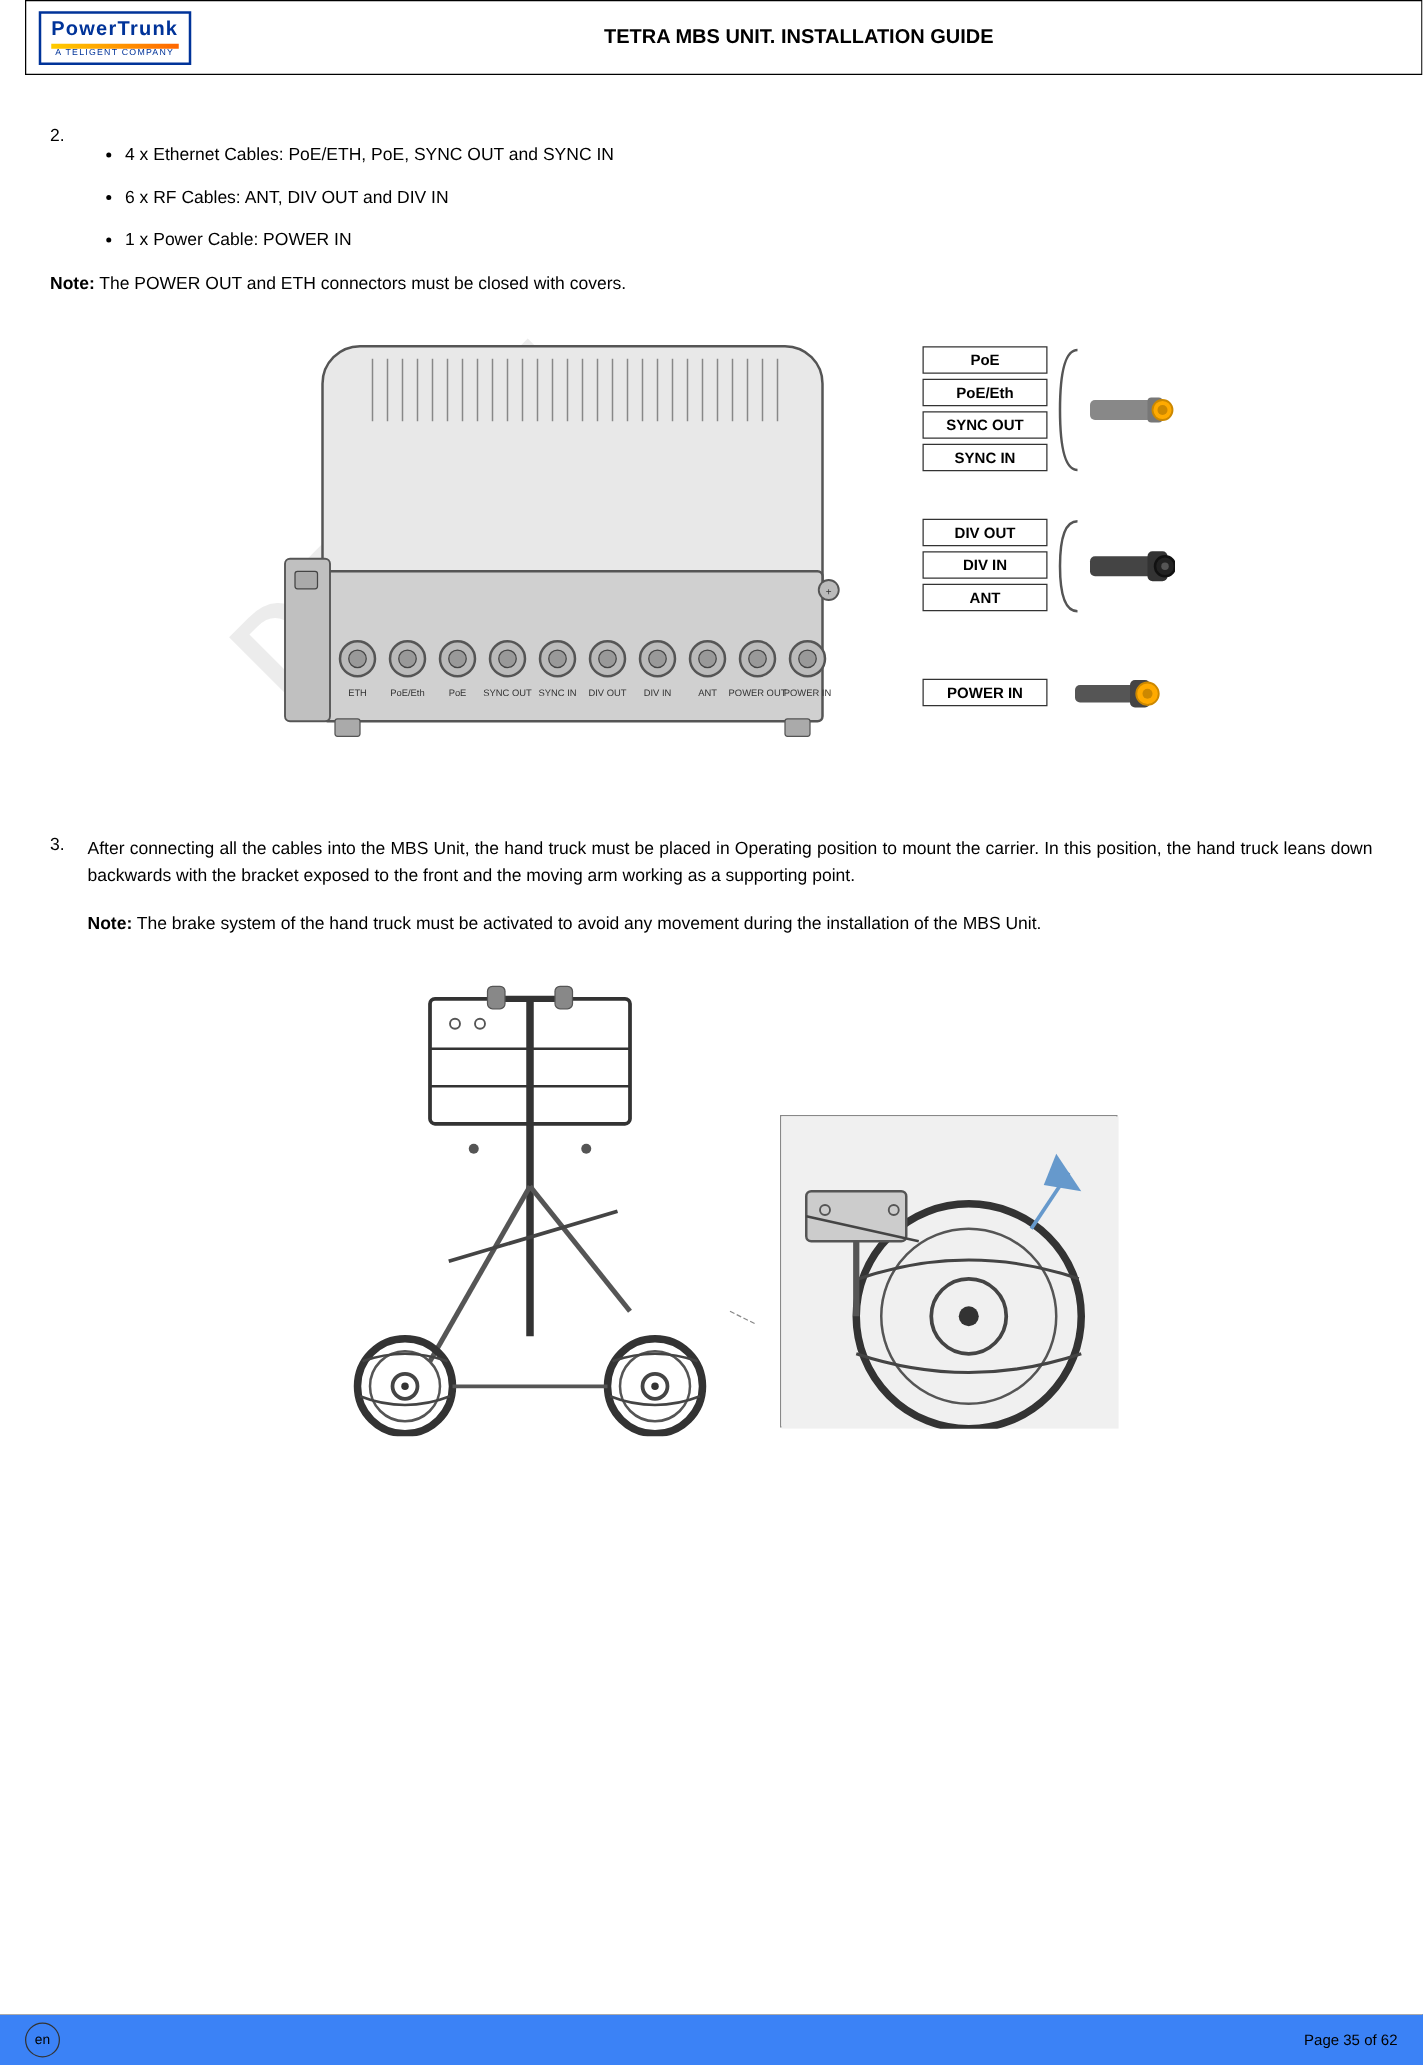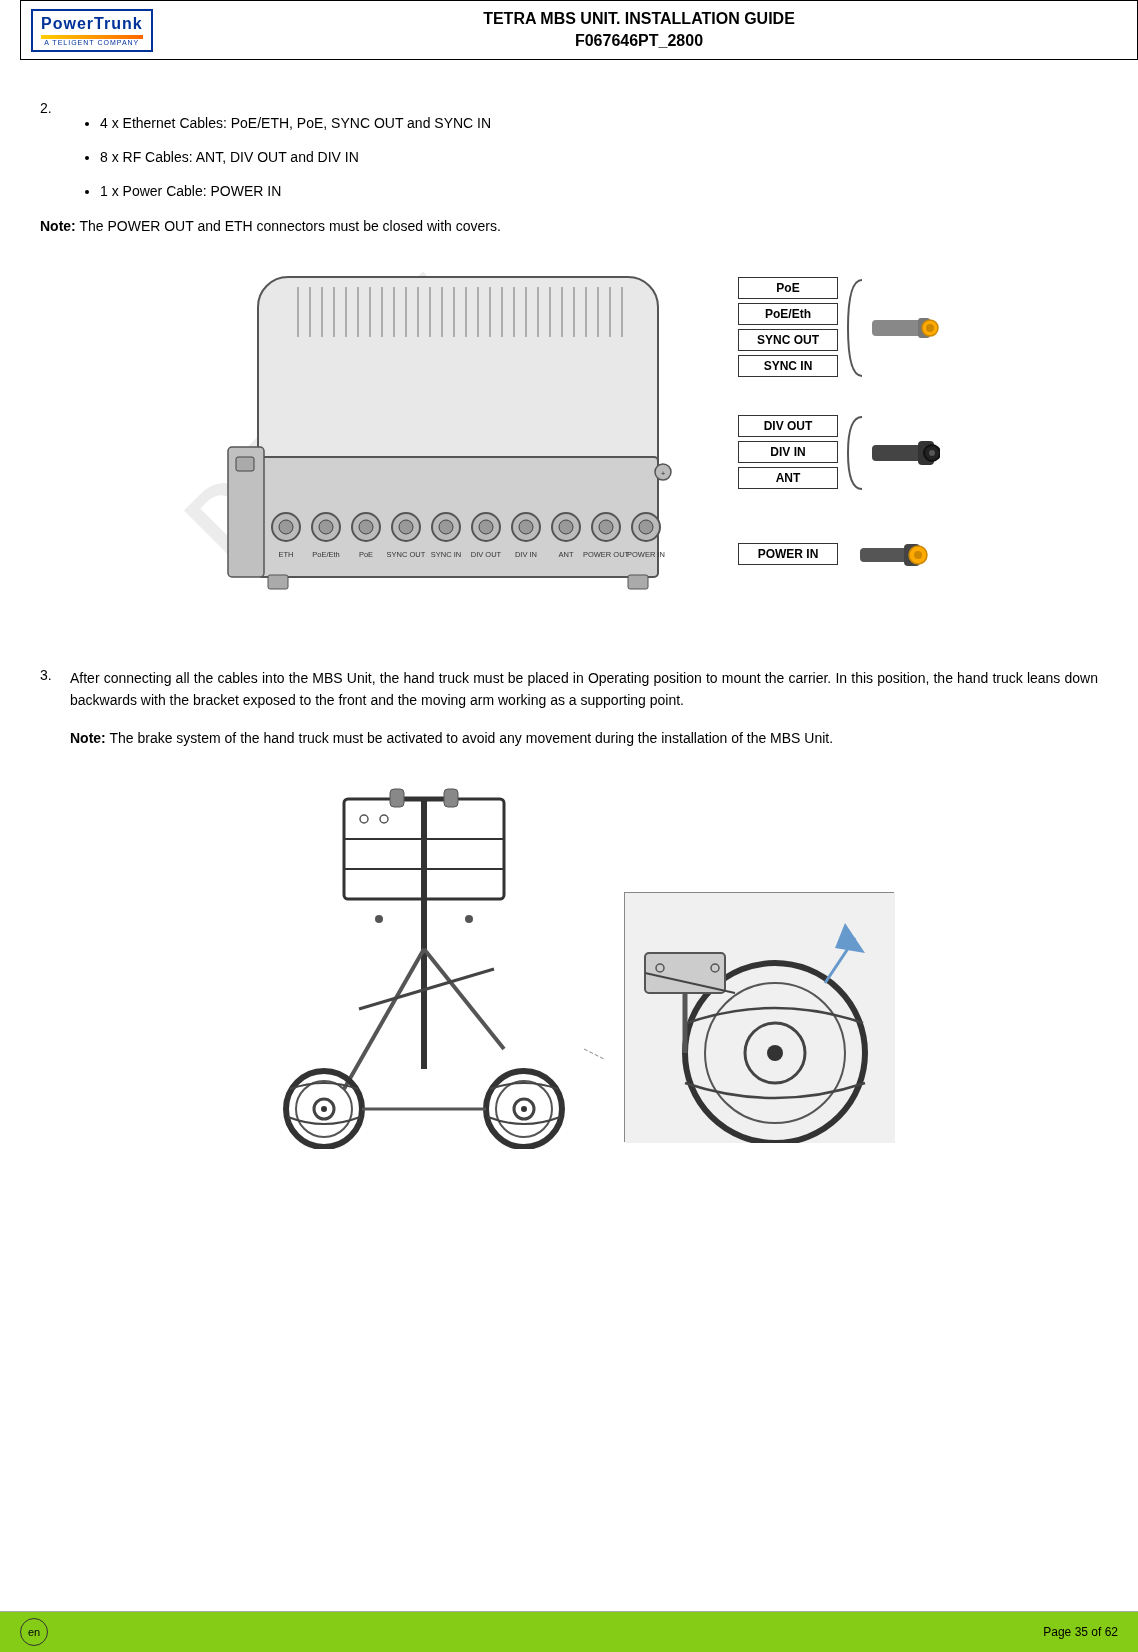--- a/index.html
+++ b/index.html
@@ -144,21 +144,21 @@
     
     .footer {
       border-top: 1px solid #aaa;
       display: flex;
       justify-content: space-between;
       align-items: center;
       padding: 6px 20px;
       position: fixed;
       bottom: 0;
       width: 1138px;
-      background: #84cc16;
+      background: #3b82f6;
     }
     .footer-lang {
       border: 1px solid #333;
       border-radius: 50%;
       width: 28px;
       height: 28px;
       display: flex;
       align-items: center;
       justify-content: center;
       font-size: 11px;
@@ -199,34 +199,33 @@
 <div class="header">
   <div class="header-logo">
     <div class="logo-box">
       <span class="logo-text-main">PowerTrunk</span>
       <div class="logo-stripe"></div>
       <span class="logo-text-sub">A TELIGENT COMPANY</span>
     </div>
   </div>
   <div class="header-title">
     <div>TETRA MBS UNIT. INSTALLATION GUIDE</div>
-    <div>F067646PT_2800</div>
   </div>
 </div>
 
 <div class="main-content" style="position:relative;">
 
   <div class="draft-watermark">DRAFT</div>
 
   <div class="step-item" style="margin-top:20px;">
     <span class="step-number">2.</span>
     <div class="step-content">
       <ul class="bullet-list">
         <li>4 x Ethernet Cables: PoE/ETH, PoE, SYNC OUT and SYNC IN</li>
-        <li>8 x RF Cables: ANT, DIV OUT and DIV IN</li>
+        <li>6 x RF Cables: ANT, DIV OUT and DIV IN</li>
         <li>1 x Power Cable: POWER IN</li>
       </ul>
     </div>
   </div>
 
   <div class="note-text">
     <span class="note-bold">Note:</span>
     <span> The POWER OUT and ETH connectors must be closed with covers.</span>
   </div>
 

